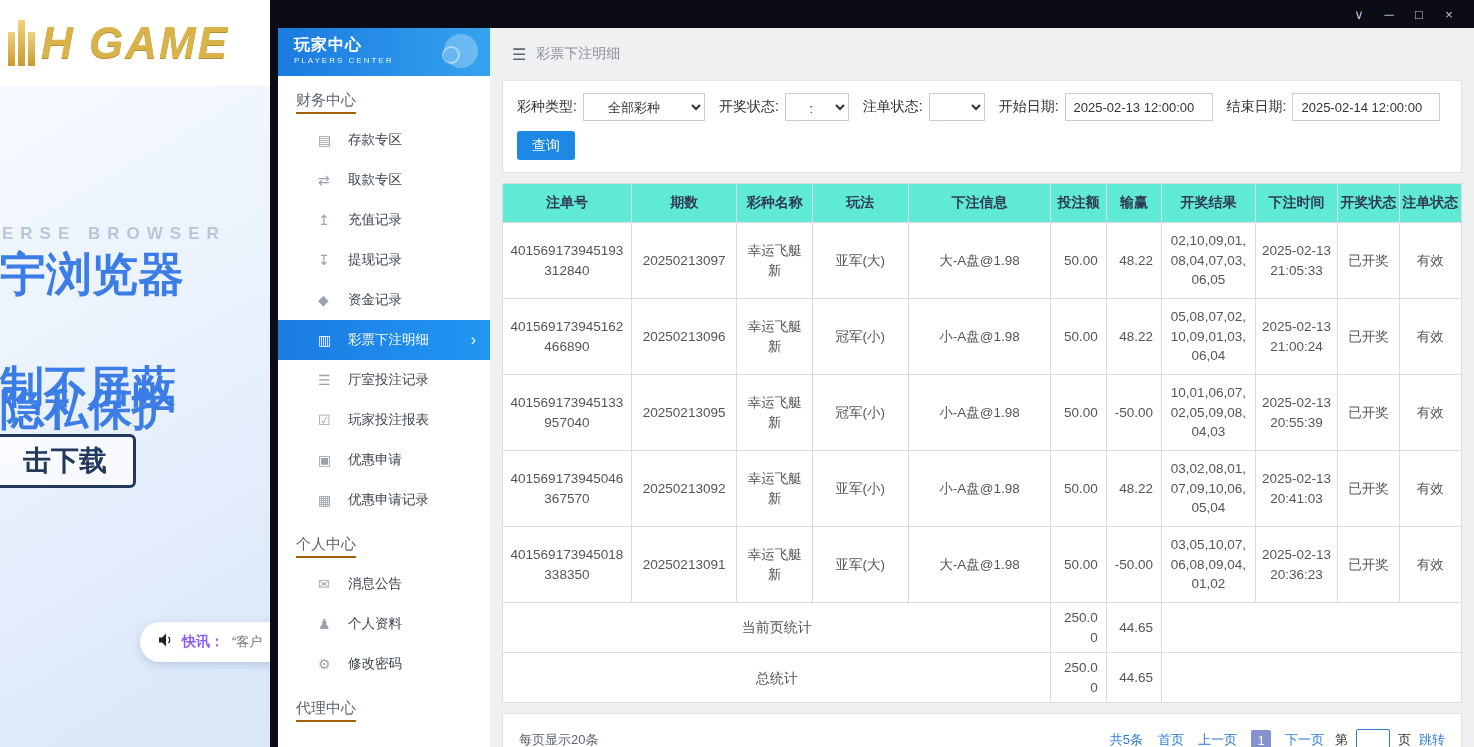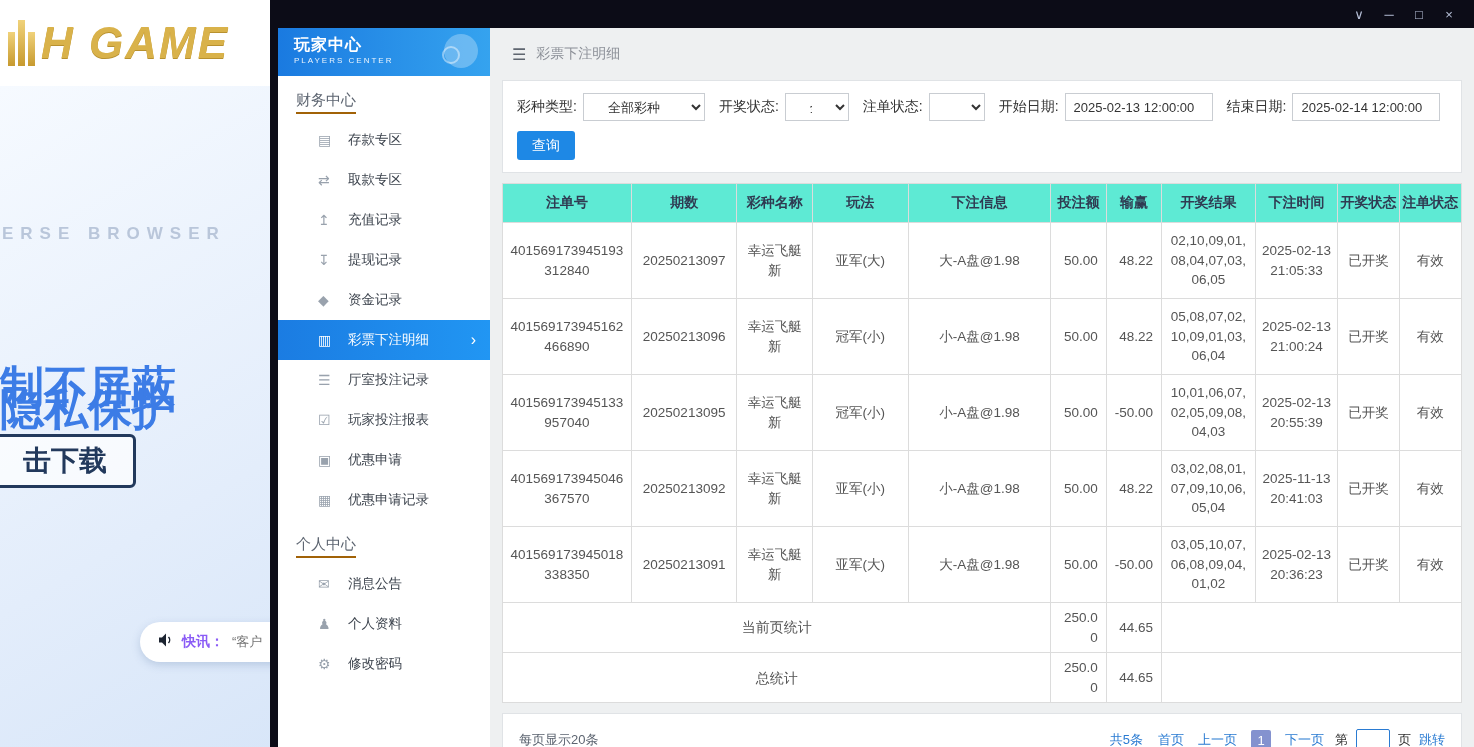--- a/index.html
+++ b/index.html
@@ -86,20 +86,21 @@
   <div class="bg-top">
     <span class="logo-bars">
       <i style="height:34px"></i>
         <i style="height:46px"></i>
         <i style="height:34px"></i>
     </span>
     <span class="logo-text">H GAME</span>
   </div>
   <div class="bg-hero">
     <div class="tagline">ERSE BROWSER</div>
+    <div class="promo1">宇浏览器</div>
     <div class="promo2">制不屏蔽</div>
     <div class="promo3">隐私保护</div>
     <div class="download-btn">击下载</div>
     <div class="news-pill">
       <span>
         <svg width="16" height="14" viewBox="0 0 16 14">
             <path d="M1 4.5h3l4-4v13l-4-4H1z" fill="#1b2330"></path>
             <path d="M10.5 4a4.4 4.4 0 010 6" stroke="#1b2330" fill="none" stroke-width="1.4"></path>
           </svg>
       </span>
@@ -182,20 +183,21 @@
       </div>
       <div class="menu-item">
         <span class="mi-icon">♟</span>
         <span class="mi-label">个人资料</span>
       </div>
       <div class="menu-item">
         <span class="mi-icon">⚙</span>
         <span class="mi-label">修改密码</span>
       </div>
 
+      <div class="section-title"><span>代理中心</span></div>
     </aside>
 
     <main class="content">
 
       <div class="topbar">
         <span class="hamburger">☰</span>
         <span class="page-title">彩票下注明细</span>
       </div>
 
       <div class="filter-panel">
@@ -304,21 +306,21 @@
             </tr>
             <tr class="data-row">
               <td>401569173945046367570</td>
               <td>20250213092</td>
               <td>幸运飞艇新</td>
               <td>亚军(小)</td>
               <td>小-A盘@1.98</td>
               <td class="num">50.00</td>
               <td class="num">48.22</td>
               <td>03,02,08,01,07,09,10,06,05,04</td>
-              <td>2025-11-13 20:41:03</td>
+              <td>2025-02-13 20:41:03</td>
               <td>已开奖</td>
               <td>有效</td>
             </tr>
             <tr class="data-row">
               <td>401569173945018338350</td>
               <td>20250213091</td>
               <td>幸运飞艇新</td>
               <td>亚军(大)</td>
               <td>大-A盘@1.98</td>
               <td class="num">50.00</td>

